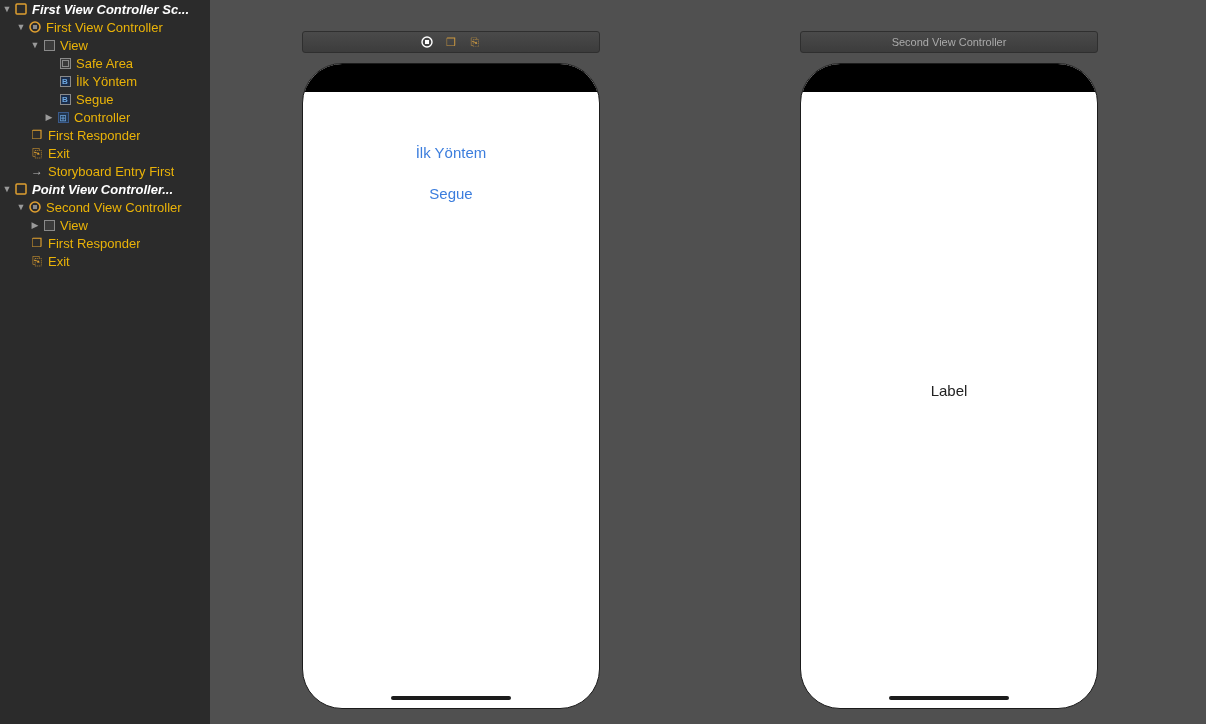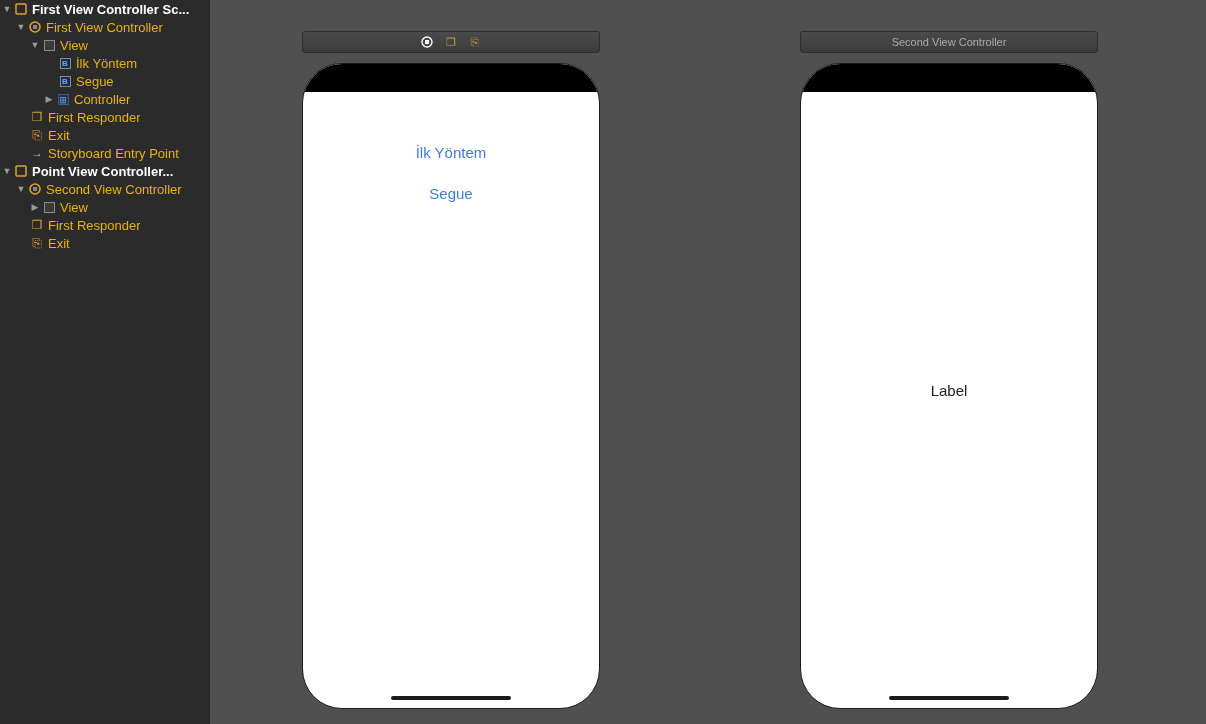--- a/index.html
+++ b/index.html
@@ -46,21 +46,21 @@
       width: 14px; height: 14px;
       margin-right: 4px;
       display: inline-flex; align-items: center; justify-content: center;
       flex-shrink: 0;
     }
     .tree-row .label {
       color: #eab308;
       overflow: hidden;
       text-overflow: ellipsis;
     }
-    .tree-row.bold .label { font-weight: 600; color: #fff; }
+    .tree-row.bold .label { font-weight: 600; color: #fff; font-style: italic; }
     .spacer { display:inline-block; }
     .ind1{width:14px}.ind2{width:28px}.ind3{width:42px}.ind4{width:56px}
     .icon-view-border{border:1px solid #8a8a8a;width:11px;height:11px;background:#3a3a3a;}
     .icon-safe{border:1px solid #8a8a8a;width:11px;height:11px;background:#3a3a3a;display:flex;}
     .icon-safe::after{content:"";margin:auto;width:5px;height:5px;border:1px solid #8a8a8a;}
     .icon-button{border:1px solid #8a8a8a;width:11px;height:11px;background:#1b2d4a;display:flex;}
     .icon-button::after{content:"B";margin:auto;font-size:8px;color:#6fa8e0;font-weight:700;}
     .icon-constraint{border:1px solid #3a5a8a;width:11px;height:11px;background:#22354d;display:flex;}
     .icon-constraint::after{content:"⊞";margin:auto;font-size:9px;color:#6fa8e0;}
     .icon-cube{color:#e0a030;font-size:12px;}
@@ -168,20 +168,27 @@
     <span class="spacer ind2"></span>
     <span class="disclosure">▼</span>
     <span class="icon">
         <span class="icon-view-border"></span>
       </span>
     <span class="label">View</span>
   </div>
   <div class="tree-row">
     <span class="spacer ind4"></span>
     <span class="icon">
+        <span class="icon-safe"></span>
+      </span>
+    <span class="label">Safe Area</span>
+  </div>
+  <div class="tree-row">
+    <span class="spacer ind4"></span>
+    <span class="icon">
         <span class="icon-button"></span>
       </span>
     <span class="label">İlk Yöntem</span>
   </div>
   <div class="tree-row">
     <span class="spacer ind4"></span>
     <span class="icon">
         <span class="icon-button"></span>
       </span>
     <span class="label">Segue</span>
@@ -200,21 +207,21 @@
     <span class="label">First Responder</span>
   </div>
   <div class="tree-row">
     <span class="spacer ind2"></span>
     <span class="icon icon-exit">⎘</span>
     <span class="label">Exit</span>
   </div>
   <div class="tree-row">
     <span class="spacer ind2"></span>
     <span class="icon icon-arrow">→</span>
-    <span class="label">Storyboard Entry Point</span>
+    <span class="label">Storyboard Entry First</span>
   </div>
 
   <div class="tree-row bold">
     <span class="disclosure">▼</span>
     <span class="icon">
       <svg viewBox="0 0 14 14">
           <rect x="2" y="2" width="10" height="10" rx="1" style="stroke:#e0a030;fill:none;stroke-width:1.5"></rect>
         </svg>
     </span>
     <span class="label">Point View Controller...</span>

